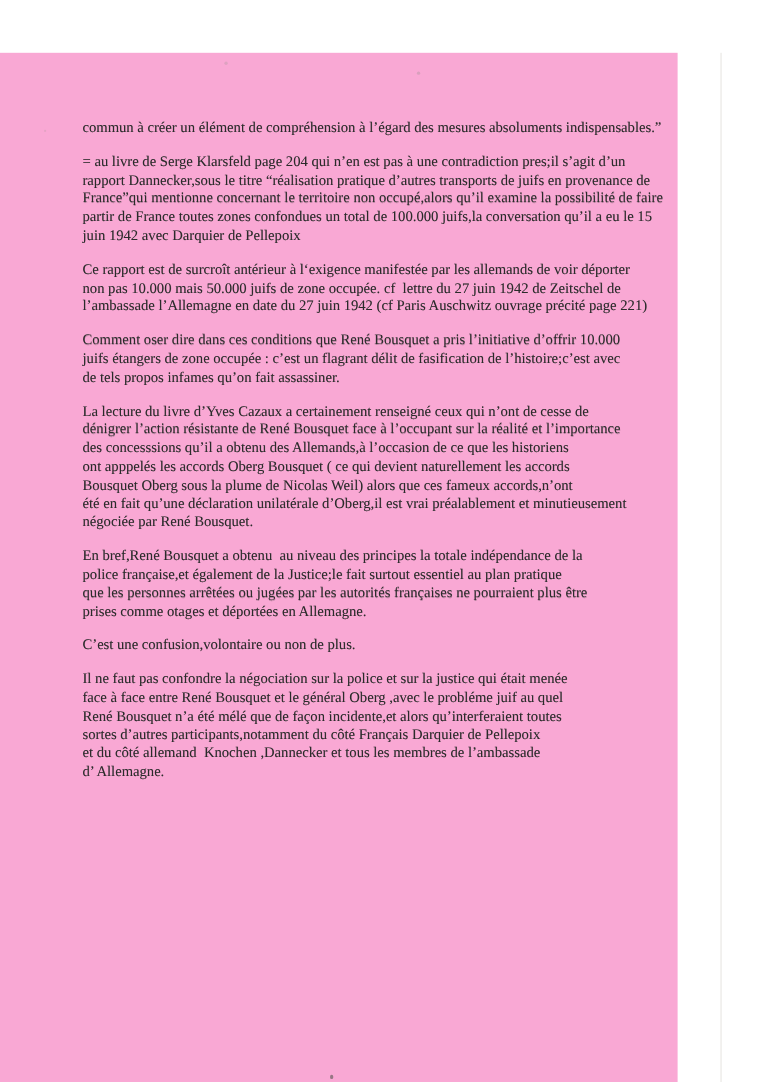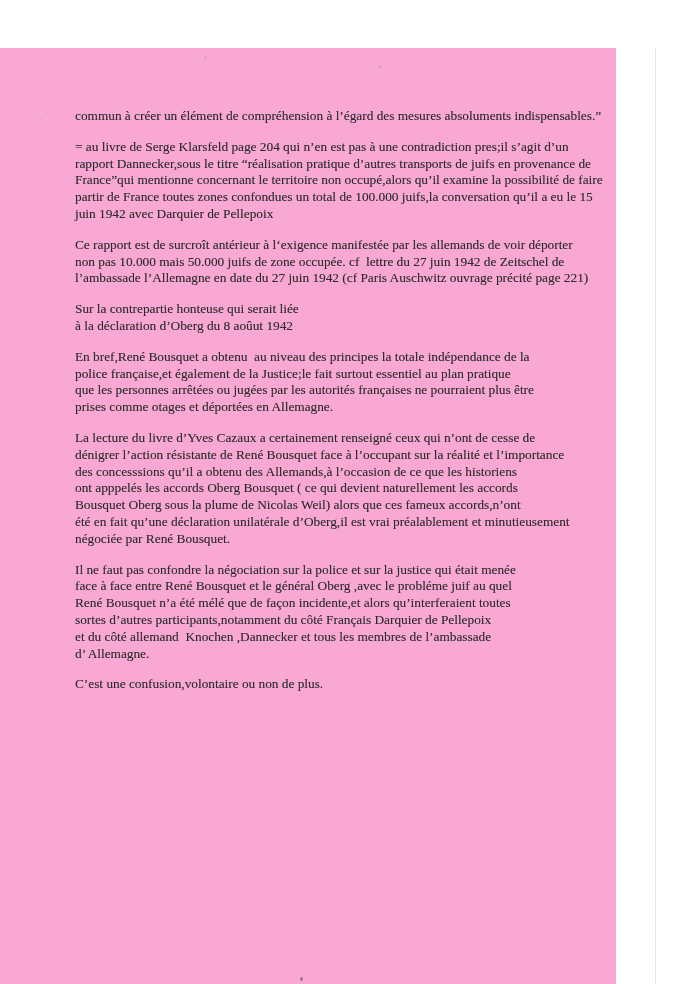--- a/index.html
+++ b/index.html
@@ -72,40 +72,41 @@
   <div class="text-block">
     <p>commun à créer un élément de compréhension à l’égard des mesures absoluments indispensables.”</p>
     <p>= au livre de Serge Klarsfeld page 204 qui n’en est pas à une contradiction pres;il s’agit d’un
 rapport Dannecker,sous le titre “réalisation pratique d’autres transports de juifs en provenance de
 France”qui mentionne concernant le territoire non occupé,alors qu’il examine la possibilité de faire
 partir de France toutes zones confondues un total de 100.000 juifs,la conversation qu’il a eu le 15
 juin 1942 avec Darquier de Pellepoix</p>
     <p>Ce rapport est de surcroît antérieur à l‘exigence manifestée par les allemands de voir déporter
 non pas 10.000 mais 50.000 juifs de zone occupée. cf  lettre du 27 juin 1942 de Zeitschel de
 l’ambassade l’Allemagne en date du 27 juin 1942 (cf Paris Auschwitz ouvrage précité page 221)</p>
-    <p>Sur la contrepartie honteuse qui serait liée
-à la déclaration d’Oberg du 8 aoûut 1942</p>
-    <p>En bref,René Bousquet a obtenu  au niveau des principes la totale indépendance de la
-police française,et également de la Justice;le fait surtout essentiel au plan pratique
-que les personnes arrêtées ou jugées par les autorités françaises ne pourraient plus être
-prises comme otages et déportées en Allemagne.</p>
+    <p>Comment oser dire dans ces conditions que René Bousquet a pris l’initiative d’offrir 10.000
+juifs étangers de zone occupée : c’est un flagrant délit de fasification de l’histoire;c’est avec
+de tels propos infames qu’on fait assassiner.</p>
     <p>La lecture du livre d’Yves Cazaux a certainement renseigné ceux qui n’ont de cesse de
 dénigrer l’action résistante de René Bousquet face à l’occupant sur la réalité et l’importance
 des concesssions qu’il a obtenu des Allemands,à l’occasion de ce que les historiens
 ont apppelés les accords Oberg Bousquet ( ce qui devient naturellement les accords
 Bousquet Oberg sous la plume de Nicolas Weil) alors que ces fameux accords,n’ont
 été en fait qu’une déclaration unilatérale d’Oberg,il est vrai préalablement et minutieusement
 négociée par René Bousquet.</p>
+    <p>En bref,René Bousquet a obtenu  au niveau des principes la totale indépendance de la
+police française,et également de la Justice;le fait surtout essentiel au plan pratique
+que les personnes arrêtées ou jugées par les autorités françaises ne pourraient plus être
+prises comme otages et déportées en Allemagne.</p>
+    <p>C’est une confusion,volontaire ou non de plus.</p>
     <p>Il ne faut pas confondre la négociation sur la police et sur la justice qui était menée
 face à face entre René Bousquet et le général Oberg ,avec le probléme juif au quel
 René Bousquet n’a été mélé que de façon incidente,et alors qu’interferaient toutes
 sortes d’autres participants,notamment du côté Français Darquier de Pellepoix
 et du côté allemand  Knochen ,Dannecker et tous les membres de l’ambassade
 d’ Allemagne.</p>
-    <p>C’est une confusion,volontaire ou non de plus.</p>
   </div>
 
   <div class="edge-line"></div>
   <div class="bottom-edge"></div>
   <div class="bottom-white"></div>
 
   <div class="speck s1"></div>
   <div class="speck s2"></div>
   <div class="speck s3"></div>
   <div class="speck s4"></div>

